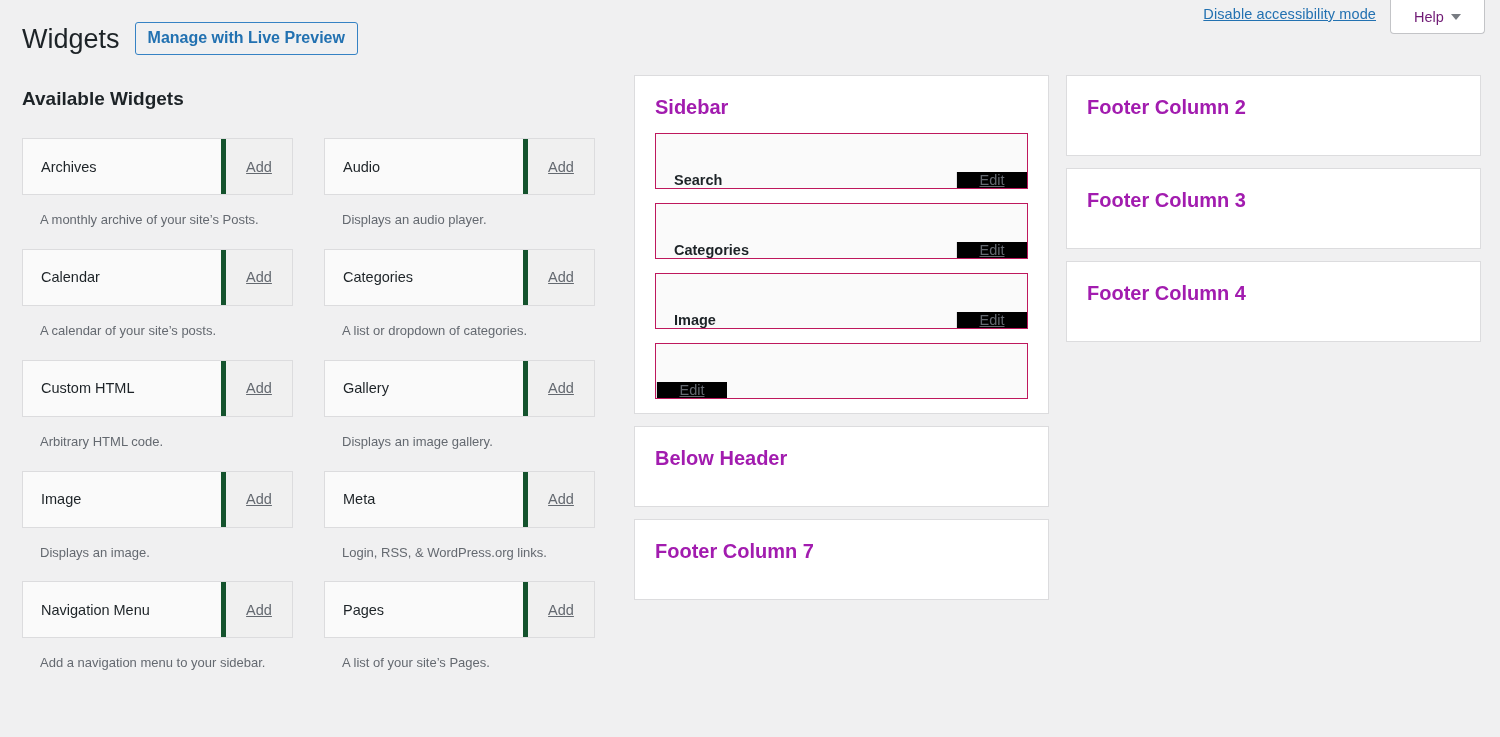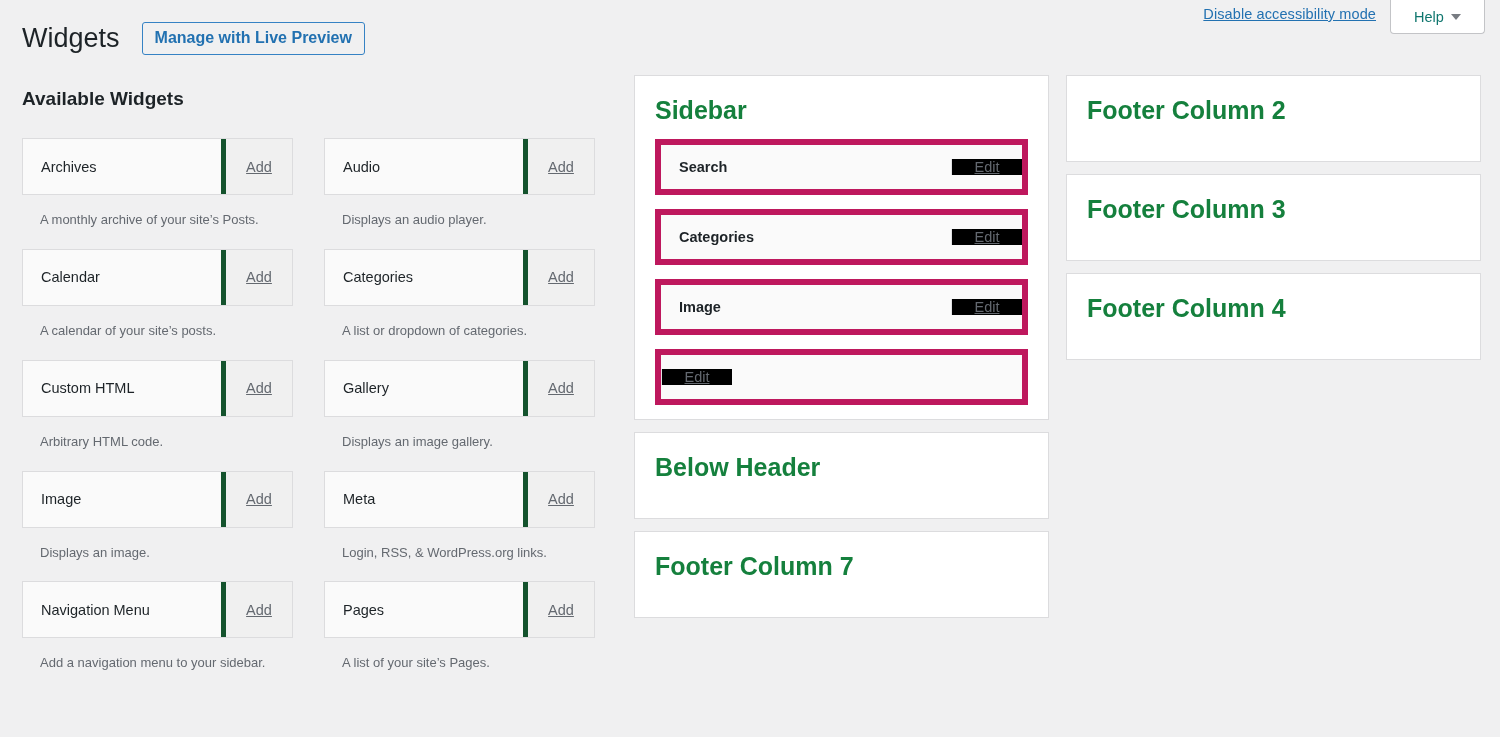--- a/index.html
+++ b/index.html
@@ -42,37 +42,37 @@
     border-top: none;
     border-radius: 0 0 4px 4px;
     display: flex;
     align-items: center;
     justify-content: center;
     gap: 7px;
     cursor: pointer;
   }
   #help-tab .help-label {
     font-size: 14.5px;
-    color: #0f766e;
+    color: #701a75;
   }
   .tri-down {
     width: 0; height: 0;
     border-left: 5px solid transparent;
     border-right: 5px solid transparent;
     border-top: 6px solid #787c82;
   }
 
   
   #page-heading {
     position: absolute;
     top: 22px;
     left: 22px;
     display: flex;
-    align-items: center;
-    gap: 22px;
+    align-items: flex-end;
+    gap: 15px;
   }
   #page-title {
     font-size: 27px;
     font-weight: 400;
     color: #1d2327;
     line-height: 1.2;
     margin: 0;
     padding: 0;
   }
   #live-preview-btn {
@@ -166,39 +166,39 @@
     left: 1066px;
     width: 415px;
   }
 
   .panel {
     background: #fff;
     border: 1px solid #dcdcde;
     margin-bottom: 12px;
   }
   .panel-title {
-    font-size: 25px;
+    font-size: 20px;
     font-weight: bold;
-    color: #15803d;
+    color: #a21caf;
     padding: 20px 20px 0 20px;
     margin: 0;
   }
   .panel-body {
     padding: 14px 20px 14px 20px;
   }
   .panel-body.empty {
     height: 36px;
     padding: 0;
   }
 
   
   .sb-widget {
     display: flex;
-    align-items: center;
-    border: 6px solid #be185d;
+    align-items: flex-end;
+    border: 1px solid #be185d;
     background: #fafafa;
     height: 56px;
     margin-bottom: 14px;
   }
   .sb-widget:last-child { margin-bottom: 0; }
   .sb-widget .sw-title {
     flex: 1;
     display: flex;
     align-items: center;
     padding: 0 18px;

